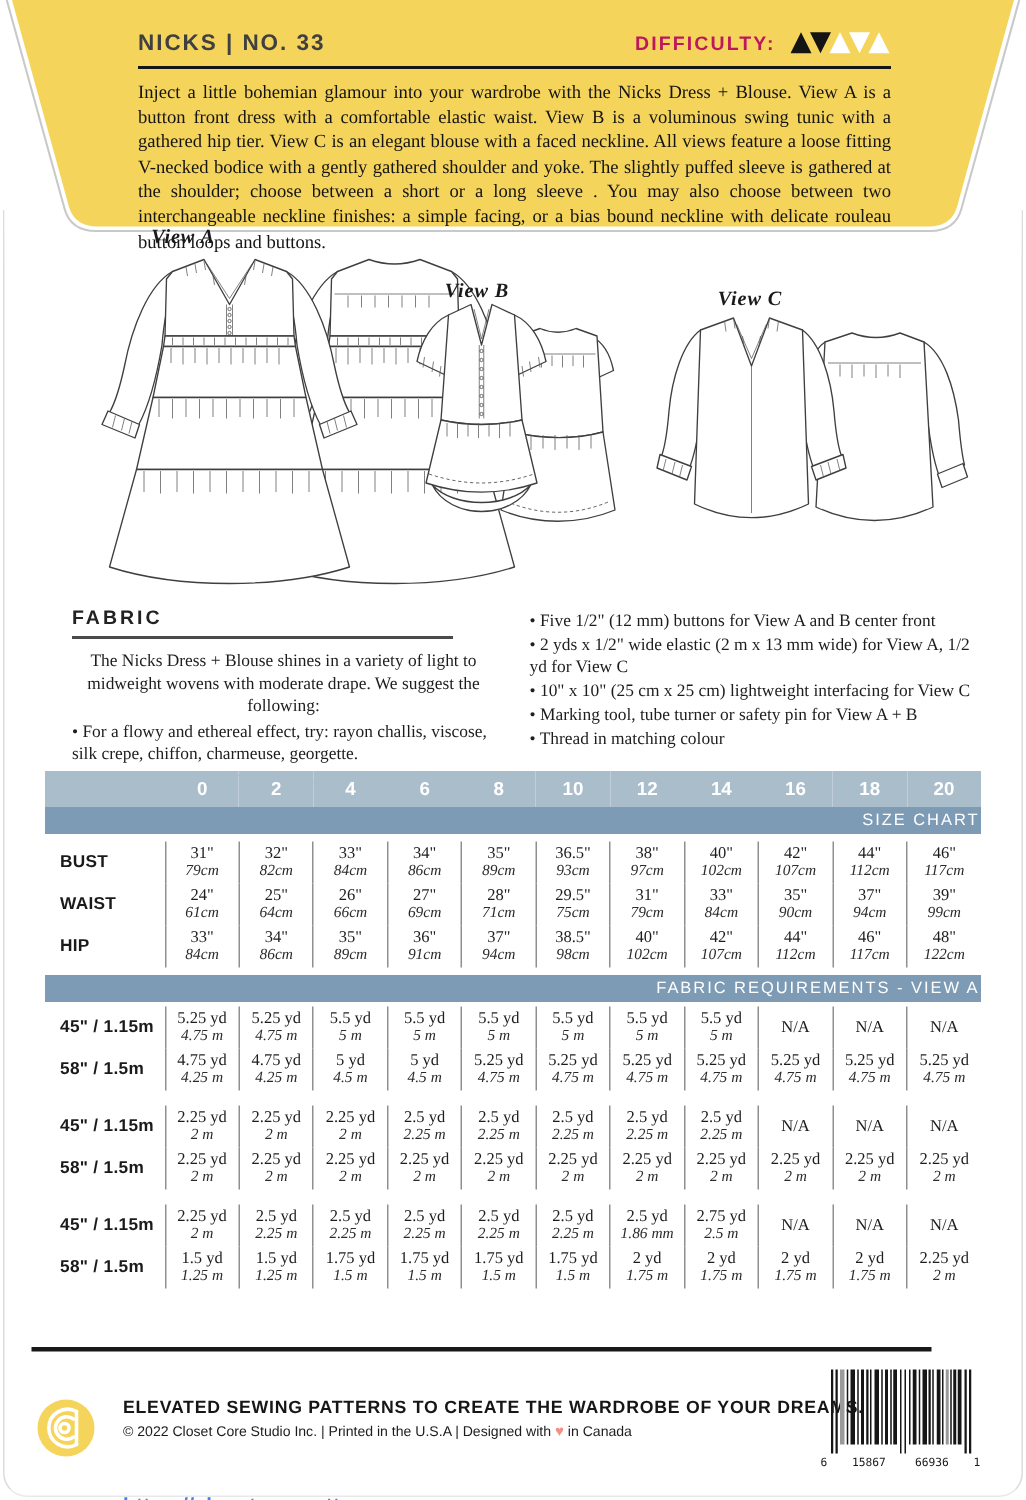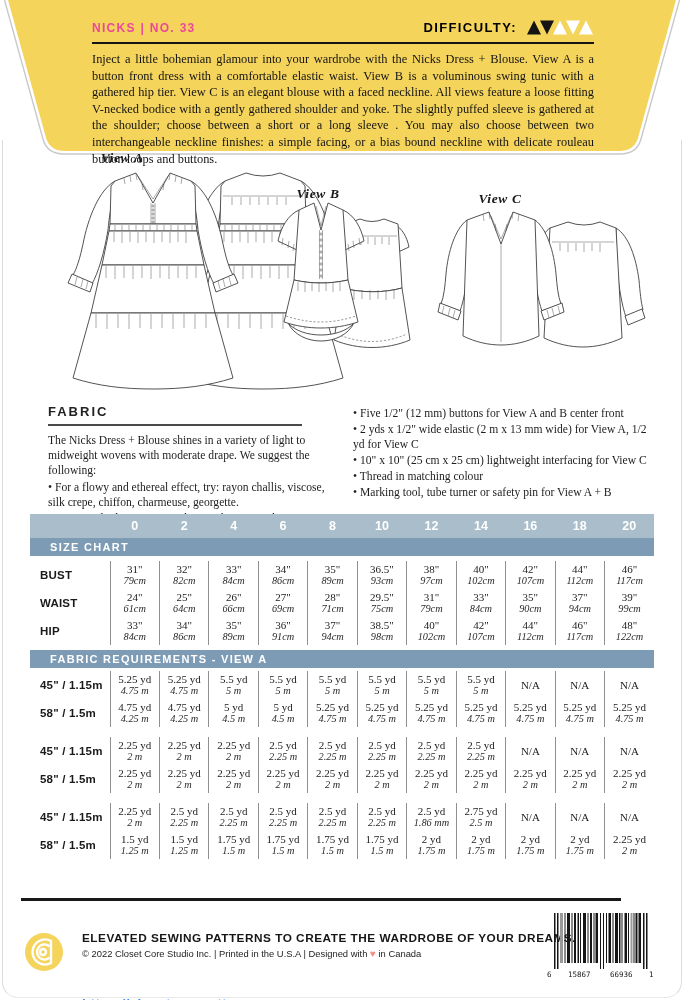--- a/index.html
+++ b/index.html
@@ -5,55 +5,55 @@
   html,body{margin:0;padding:0;background:#fff;}
   .page{position:relative;width:684px;height:1000px;background:#fff;overflow:hidden;
         font-family:"Liberation Sans",sans-serif;color:#1d1d1d;}
   .side-frame{position:absolute;left:2px;right:2px;top:140px;bottom:2px;
         border-left:1px solid #dcdcdc;border-right:1px solid #dcdcdc;border-bottom:1px solid #e9e9e9;
         border-radius:0 0 16px 16px;pointer-events:none;}
   
   .banner-svg{position:absolute;top:0;left:0;}
   .banner-content{position:absolute;left:92px;top:20px;width:502px;}
   .banner-row{display:flex;justify-content:space-between;align-items:center;}
-  .b-title{font-size:12px;font-weight:700;letter-spacing:1.3px;color:#ec4899;}
+  .b-title{font-size:15px;font-weight:700;letter-spacing:1.3px;color:#404040;}
   .diff{display:flex;align-items:center;gap:10px;}
-  .diff-label{font-size:13px;font-weight:700;letter-spacing:1.4px;color:#000000;}
+  .diff-label{font-size:13px;font-weight:700;letter-spacing:1.4px;color:#be185d;}
   .b-div{margin-top:7px;border-top:2px solid #151515;}
   .b-desc{margin:7px 0 0 0;font-family:Liberation Serif, serif;font-size:12.4px;
           line-height:16.6px;text-align:justify;color:#141414;}
   
   .illos{position:absolute;top:156px;left:0;pointer-events:none;}
   .g1{fill:#fff;stroke:#3f3f3f;stroke-width:0.9;stroke-linejoin:round;}
   .g2{fill:none;stroke:#575757;stroke-width:0.5;}
   .g3{fill:none;stroke:#575757;stroke-width:0.6;stroke-dasharray:2.2 1.8;}
   .btn{fill:#fff;stroke:#3f3f3f;stroke-width:0.5;}
   .view-label{position:absolute;transform:translateX(-50%);font-family:"Liberation Serif",serif;
       font-style:italic;font-weight:700;font-size:13.5px;letter-spacing:.6px;color:#1a1a1a;}
   
   .cols{position:absolute;top:404px;left:48px;width:602px;display:flex;gap:23px;}
   .col h3{margin:0 28px 7px 0;padding-bottom:5px;font-size:13px;font-weight:700;
       letter-spacing:2px;color:#222;border-bottom:2px solid #4a4a4a;}
   .col-fabric{width:282px;}
   .col-supplies{flex:1;}
   .col p,.col li{font-family:"Liberation Serif",serif;font-size:11.6px;line-height:15.1px;color:#1d1d1d;}
-  .col p{margin:0;}
+  .col p{margin:0;text-align:center;}
   .blist{margin:2px 0 0 0;padding:0;list-style:none;}
   .blist li{margin-top:1px;}
   .blist li::before{content:"•  ";}
   
   .tables{position:absolute;top:514px;left:30px;width:624px;}
   table{border-collapse:collapse;table-layout:fixed;width:624px;}
   col.c-label{width:80px;}
   .r-sizes{height:24px;}
   .r-sizes th,.r-sizes td{background:var(--lightrow,#a9bdcb);}
   .r-sizes td{color:#fff;font-weight:700;font-size:12.5px;text-align:center;}
   .r-band{height:18px;}
-  .r-band td{background:var(--band,#7d9bb5);color:#fff;font-weight:700;font-size:11px;
-      letter-spacing:1.3px;text-align:left;padding-left:20px;}
+  .r-band td{background:var(--band,#7d9bb5);color:#fff;font-weight:400;font-size:11px;
+      letter-spacing:1.3px;text-align:right;padding-left:20px;}
   .r-gap{height:5px;} .r-gap2{height:7px;} .r-gap3{height:3px;}
   .r-vals{height:28px;}
   .r-vals th{text-align:left;padding-left:10px;font-size:11.5px;font-weight:700;letter-spacing:.2px;color:#1a1a1a;}
   .r-vals td{text-align:center;border-left:1px solid #8f8f8f;padding:2px 0;}
   .tv{font-family:"Liberation Serif",serif;font-size:11px;line-height:12px;color:#1c1c1c;}
   .bv{font-family:"Liberation Serif",serif;font-style:italic;font-size:10.3px;line-height:11.5px;color:#2a2a2a;}
   
   .footer-rule{position:absolute;top:898px;left:21px;width:600px;height:2.5px;background:#181818;}
   .logo{position:absolute;left:24px;top:932px;}
   .tagline{position:absolute;left:82px;top:931px;font-size:11.8px;font-weight:700;letter-spacing:.5px;color:#161616;}
@@ -204,22 +204,22 @@
       <ul class="blist">
         <li>For a flowy and ethereal effect, try: rayon challis, viscose, silk crepe, chiffon, charmeuse, georgette.</li>
         <li>For more body, try: cotton shirting, batiste, voile, chambray, or linen.</li>
       </ul>
     </div>
     <div class="col col-supplies">
       <ul class="blist">
         <li>Five 1/2" (12 mm) buttons for View A and B center front</li>
         <li>2 yds x 1/2" wide elastic (2 m x 13 mm wide) for View A, 1/2 yd  for View C</li>
         <li>10" x 10" (25 cm x 25 cm) lightweight interfacing for View C</li>
+        <li>Marking tool, tube turner or safety pin for View A + B</li>
         <li>Thread in matching colour</li>
-        <li>Marking tool, tube turner or safety pin for View A + B</li>
       </ul>
     </div>
   </div>
 
   <div class="tables">
     <table>
       <colgroup>
           <col class="c-label">
           <col span="11">
         </colgroup>

